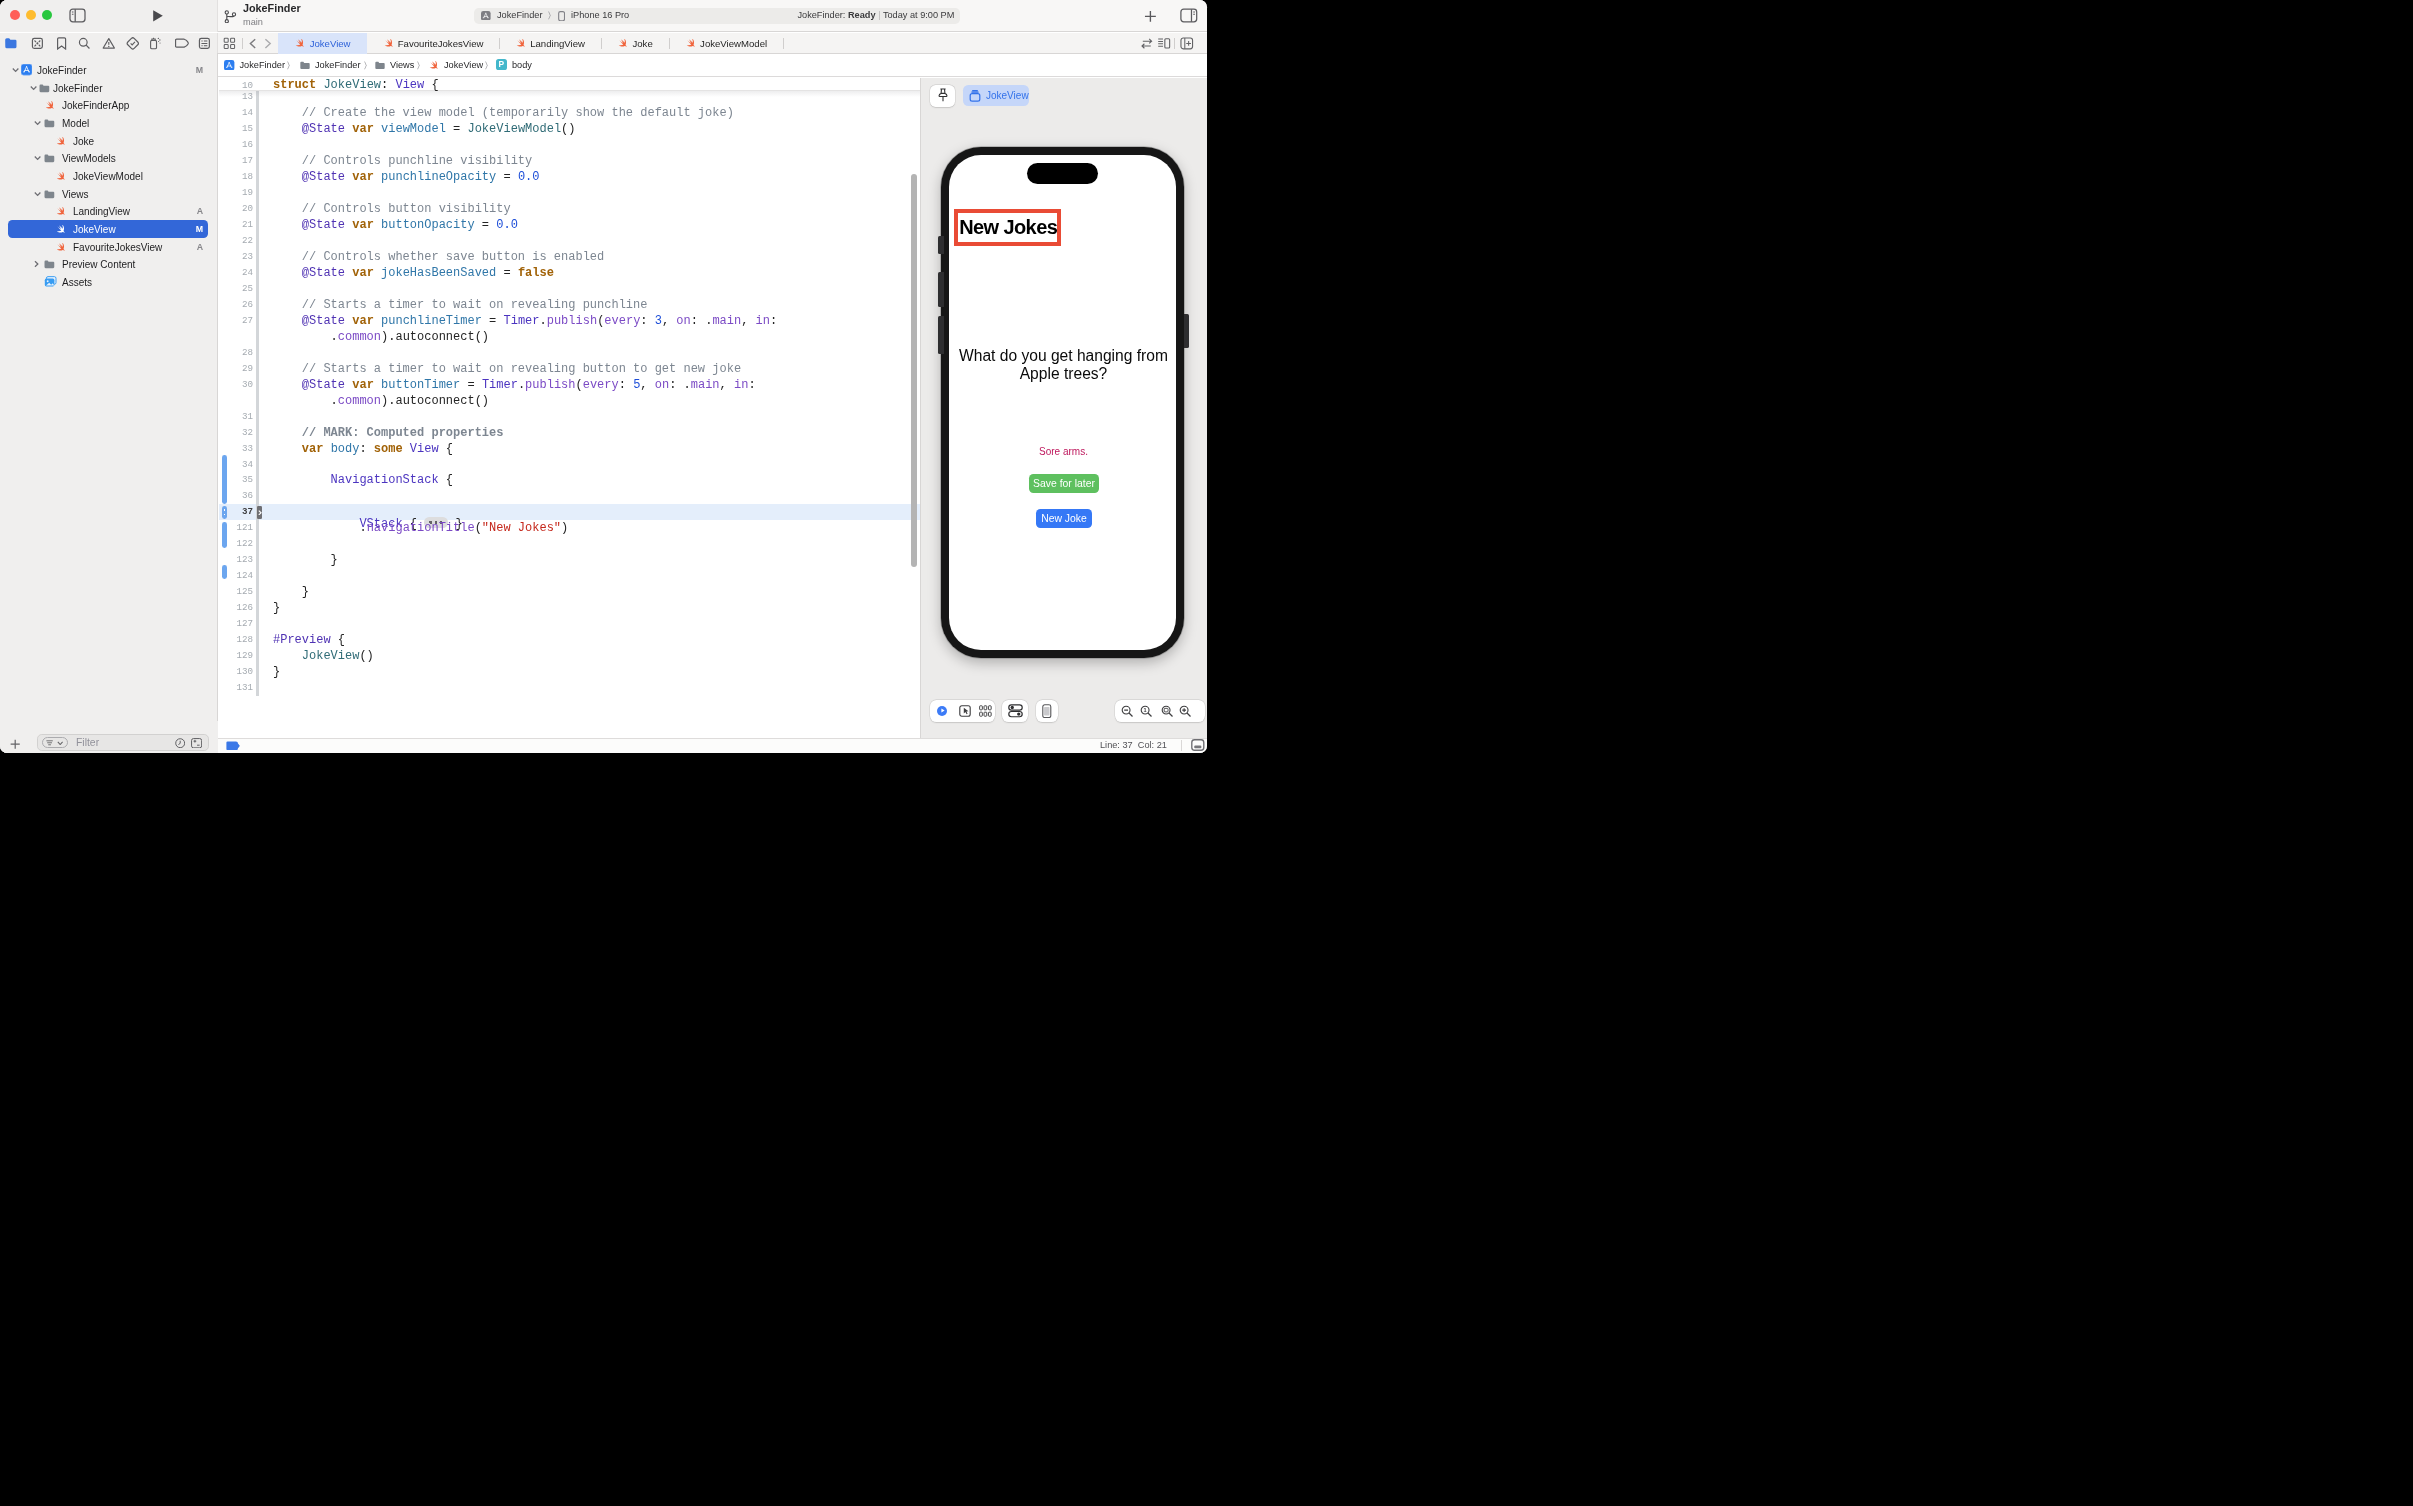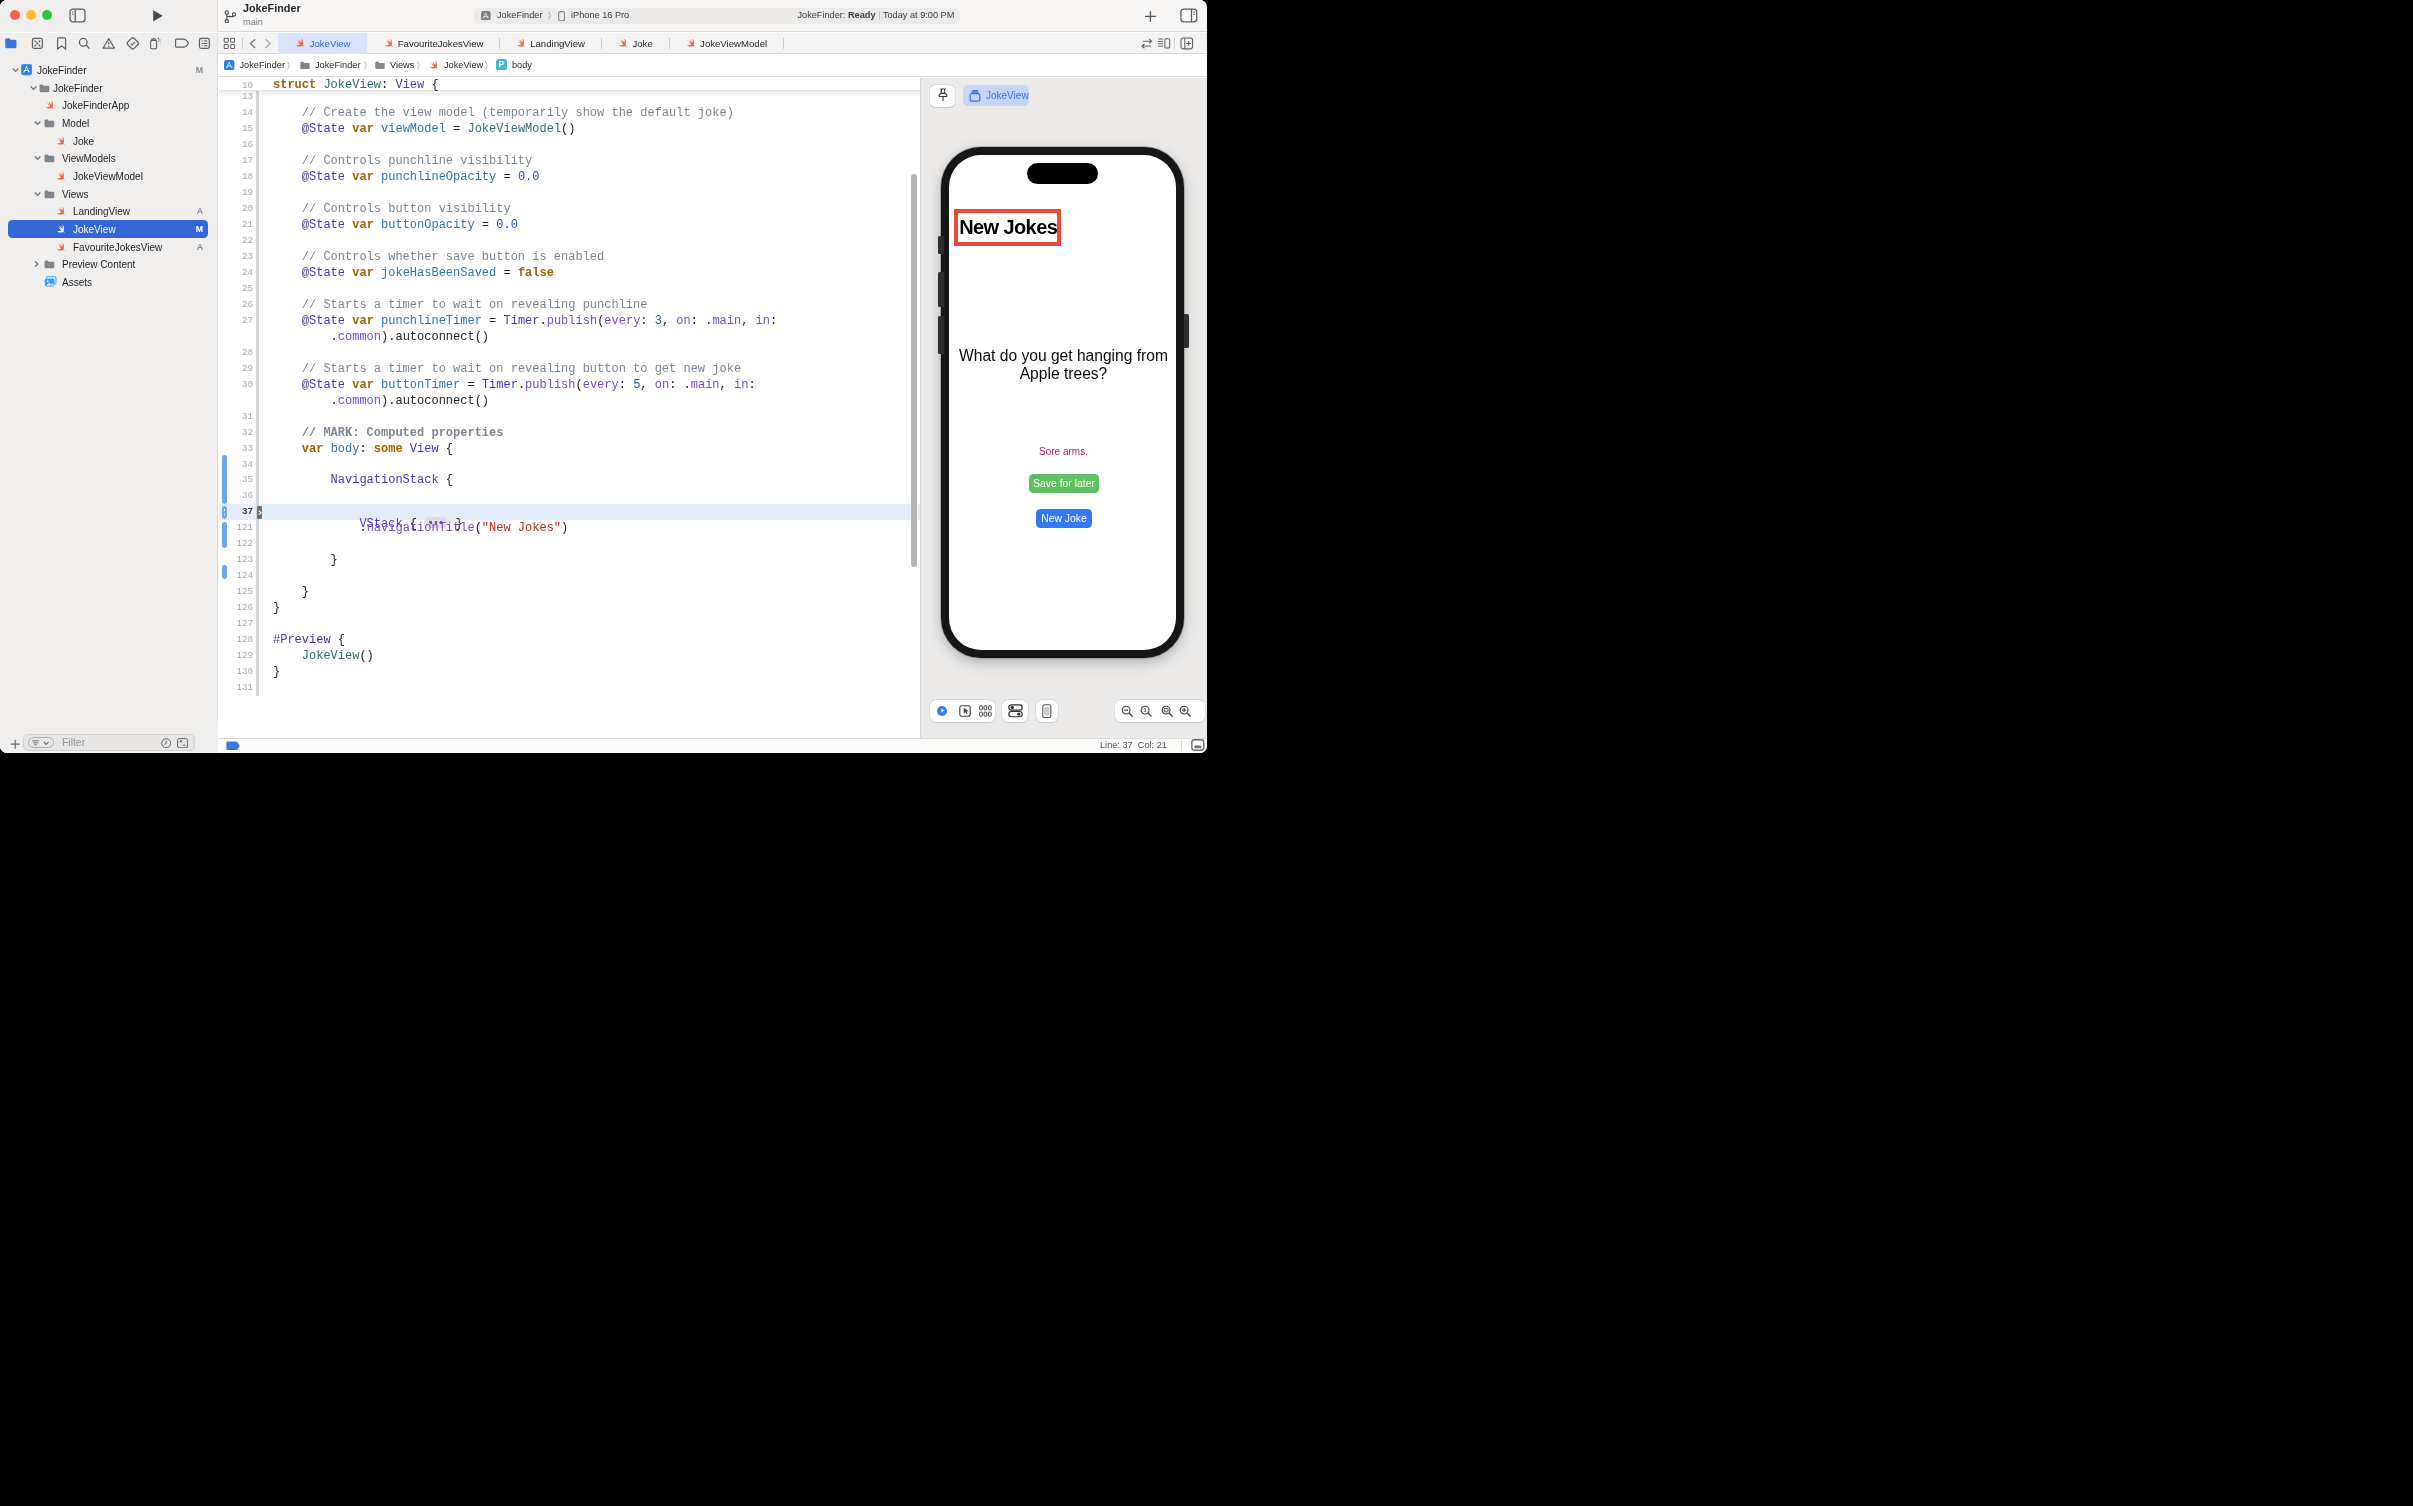--- a/index.html
+++ b/index.html
@@ -493,21 +493,21 @@
           <line x1="10" y1="10" x2="14.4" y2="14.4" stroke="#3E3E40" stroke-width="1.5"></line>
           <line x1="4" y1="6.4" x2="8.8" y2="6.4" stroke="#3E3E40" stroke-width="1.4"></line>
           <line x1="6.4" y1="4" x2="6.4" y2="8.8" stroke="#3E3E40" stroke-width="1.4"></line>
         </svg>
     </div>
   </div>
   <div id="sidebot">
     <svg class="abs" style="left:9.6px; top:18.4px;" width="10.4" height="10.4" viewBox="0 0 13 13">
         <path d="M6.5 0.8 V12.2 M0.8 6.5 H12.2" stroke="#636366" stroke-width="1.5"></path>
       </svg>
-    <div class="abs" style="left:23px; top:12.8px; width:172px; height:17px; background:#E7E6E5; border:0.8px solid #D2D1D0; border-radius:4.8px;">
+    <div class="abs" style="left:37px; top:12.8px; width:172px; height:17px; background:#E7E6E5; border:0.8px solid #D2D1D0; border-radius:4.8px;">
       <div class="abs" style="left:4px; top:2.4px; width:26px; height:10.4px; border:0.8px solid #ABABAE; border-radius:5.6px;">
         <svg class="abs" style="left:3.2px; top:2px;" width="7.2" height="6.4" viewBox="0 0 9 8">
             <path d="M0.5 1 h8 M1.5 3.5 h6 M2.8 6 h3.4" stroke="#636366" stroke-width="1.1"></path>
           </svg>
         <svg class="abs" style="left:13.6px; top:2.4px;" width="6.4" height="4.8" viewBox="0 0 8 6">
             <path d="M1 1 L4 4.4 L7 1" fill="none" stroke="#636366" stroke-width="1.3"></path>
           </svg>
       </div>
       <span class="abs" style="left:38px; top:2.4px; font-size:10.4px; color:#91919A;">Filter</span>
       <svg class="abs" style="right:23px; top:2.8px;" width="10.4" height="10.4" viewBox="0 0 13 13">

